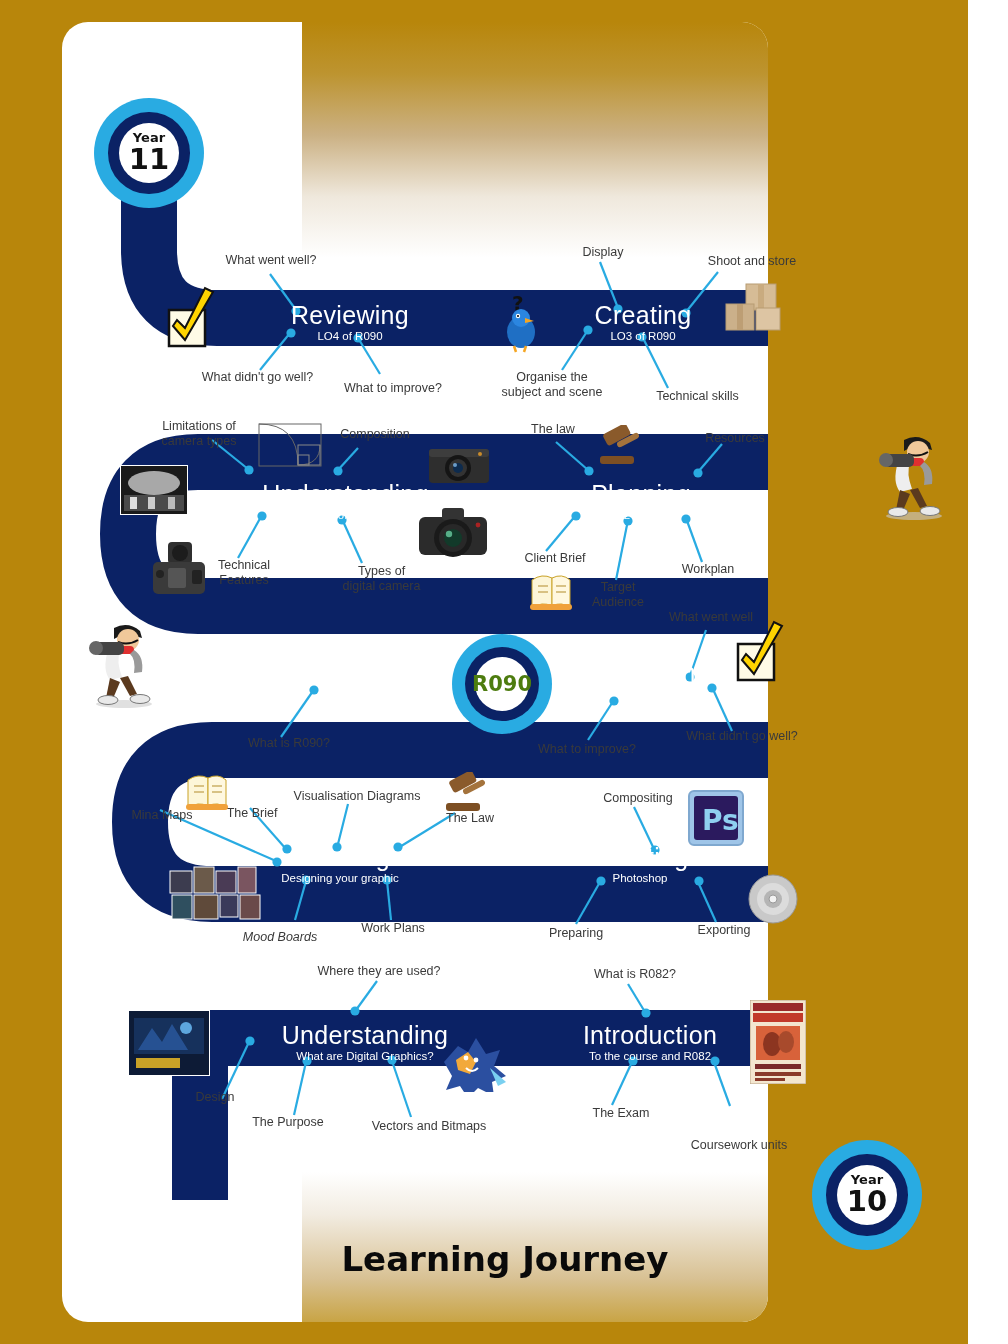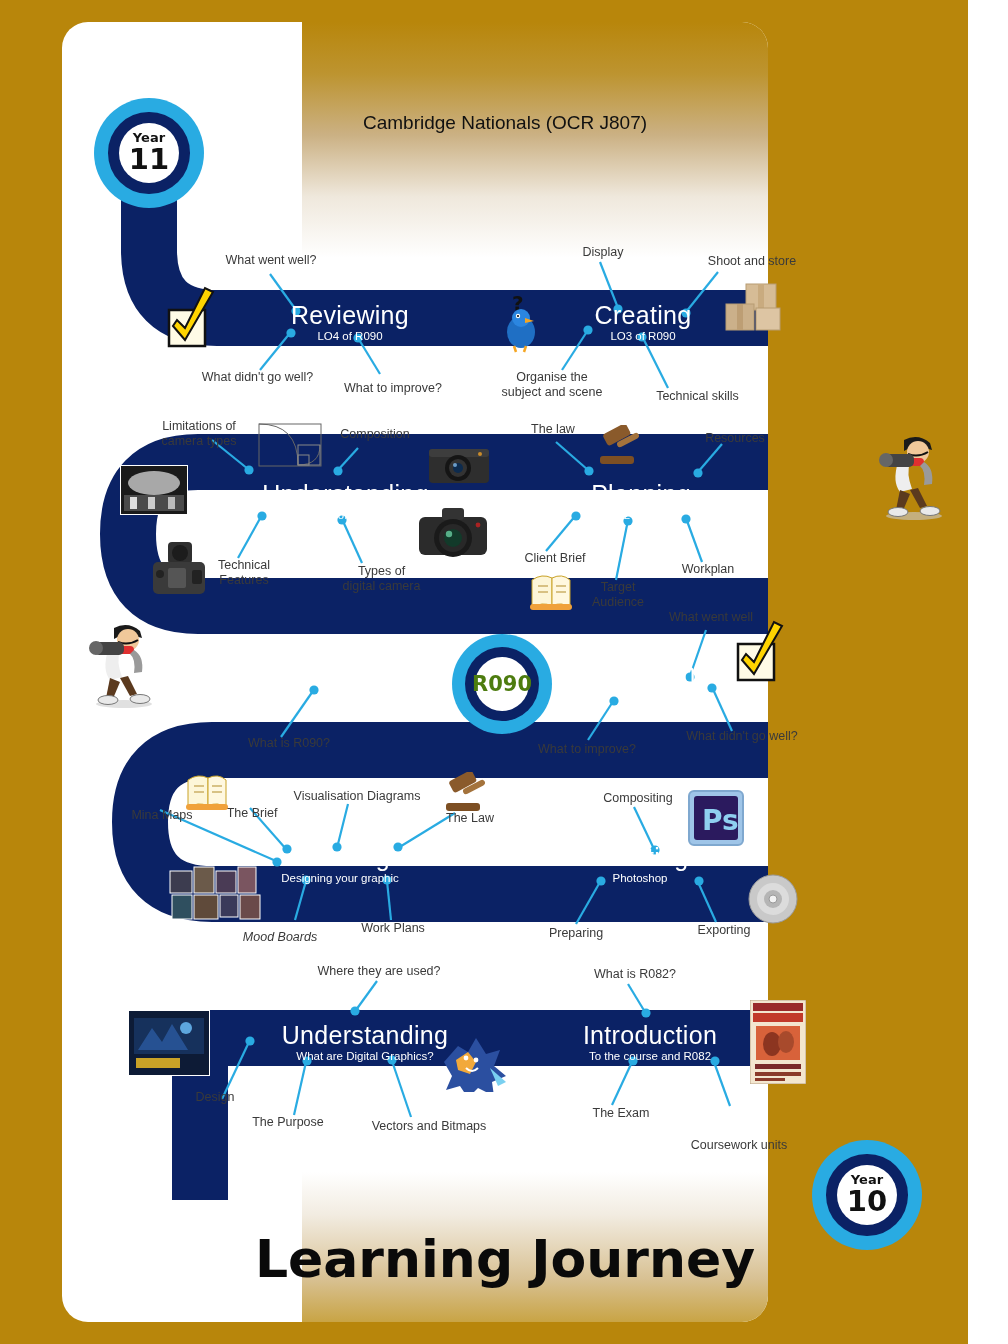--- a/index.html
+++ b/index.html
@@ -37,21 +37,21 @@
   #title-wrap{position:absolute;left:240px;top:0;width:530px;height:236px;z-index:6;
     display:flex;flex-direction:column;align-items:center;justify-content:center;}
   #main-title{
     font-size:54px;font-weight:bold;color:#0a0a0a;letter-spacing:-1px;
     font-family:"DejaVu Sans", sans-serif;line-height:1;margin-top:46px;
   }
   #sub-title{font-size:19px;color:#111;margin-top:9px;font-family:"Liberation Sans",sans-serif;}
   #footer-wrap{position:absolute;left:240px;top:1150px;width:530px;height:194px;z-index:6;
     display:flex;align-items:center;justify-content:center;}
   #footer-title{
-    font-size:52px;font-weight:bold;color:#0a0a0a;letter-spacing:0px;
+    font-size:34px;font-weight:bold;color:#0a0a0a;letter-spacing:0px;
     font-family:"DejaVu Sans", sans-serif;
     margin-top:24px;
   }
 
   
   #snake{position:absolute;left:0;top:0;width:1008px;height:1344px;z-index:2;pointer-events:none;}
 
   
   .stage{position:absolute;z-index:5;text-align:center;color:#ffffff;line-height:1.0;}
   .stage .st-title{font-size:25px;font-weight:400;letter-spacing:.3px;white-space:nowrap;}
@@ -156,21 +156,20 @@
   <div class="ring-out">
     <div class="ring-in">
       <div class="core">
         <span class="b-code">R090</span>
       </div>
     </div>
   </div>
 </div>
 
 <div id="title-wrap">
-  <div id="sub-title">Cambridge Nationals (OCR J807)</div>
 </div>
 
 <div id="footer-wrap">
   <div id="footer-title">Learning Journey</div>
 </div>
 
 <svg id="leaders" viewBox="0 0 1008 1344">
   <g stroke="#29ABE2" stroke-width="2.2" fill="none">
 
     <line x1="270" y1="274" x2="296" y2="310"></line>

